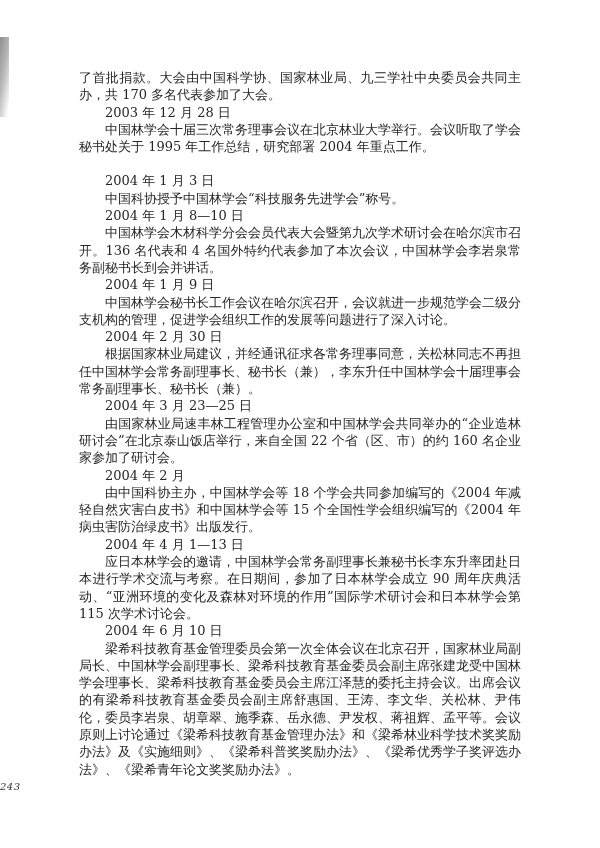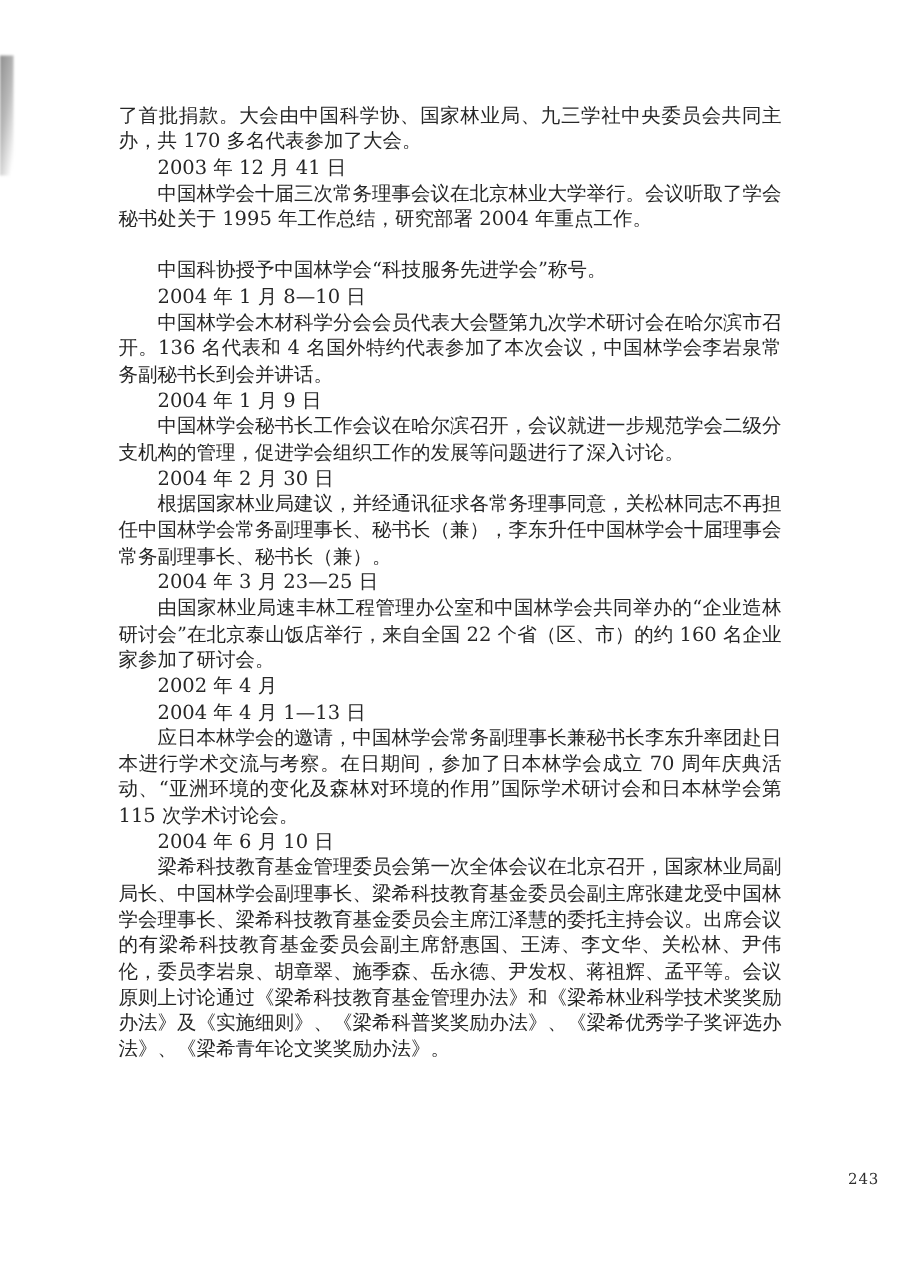--- a/index.html
+++ b/index.html
@@ -45,45 +45,48 @@
   }
   .content p.spacer {
     height: 17px;
     text-indent: 0;
   }
   .page-number {
     position: absolute;
     left: 0;
     right: 14px;
     top: 781px;
-    text-align: right;
+    text-align: left;
     font-size: 10px;
     color: #2e2e2e;
     letter-spacing: 0.5px;
+    font-style: italic;
   }
 </style>
 </head>
 <body>
 
 <div class="page">
   <div class="scan-smudge"></div>
   <div class="content" id="content">
       <p class="continuation">了首批捐款。大会由中国科学协、国家林业局、九三学社中央委员会共同主办，共 170 多名代表参加了大会。</p>
-      <p class="date">2003 年 12 月 41 日</p>
+      <p class="date">2003 年 12 月 28 日</p>
       <p class="body">中国林学会十届三次常务理事会议在北京林业大学举行。会议听取了学会秘书处关于 1995 年工作总结，研究部署 2004 年重点工作。</p>
       <p class="spacer"></p>
+      <p class="date">2004 年 1 月 3 日</p>
       <p class="body">中国科协授予中国林学会“科技服务先进学会”称号。</p>
       <p class="date">2004 年 1 月 8—10 日</p>
       <p class="body">中国林学会木材科学分会会员代表大会暨第九次学术研讨会在哈尔滨市召开。136 名代表和 4 名国外特约代表参加了本次会议，中国林学会李岩泉常务副秘书长到会并讲话。</p>
       <p class="date">2004 年 1 月 9 日</p>
       <p class="body">中国林学会秘书长工作会议在哈尔滨召开，会议就进一步规范学会二级分支机构的管理，促进学会组织工作的发展等问题进行了深入讨论。</p>
       <p class="date">2004 年 2 月 30 日</p>
       <p class="body">根据国家林业局建议，并经通讯征求各常务理事同意，关松林同志不再担任中国林学会常务副理事长、秘书长（兼），李东升任中国林学会十届理事会常务副理事长、秘书长（兼）。</p>
       <p class="date">2004 年 3 月 23—25 日</p>
       <p class="body">由国家林业局速丰林工程管理办公室和中国林学会共同举办的“企业造林研讨会”在北京泰山饭店举行，来自全国 22 个省（区、市）的约 160 名企业家参加了研讨会。</p>
-      <p class="date">2002 年 4 月</p>
+      <p class="date">2004 年 2 月</p>
+      <p class="body">由中国科协主办，中国林学会等 18 个学会共同参加编写的《2004 年减轻自然灾害白皮书》和中国林学会等 15 个全国性学会组织编写的《2004 年病虫害防治绿皮书》出版发行。</p>
       <p class="date">2004 年 4 月 1—13 日</p>
-      <p class="body">应日本林学会的邀请，中国林学会常务副理事长兼秘书长李东升率团赴日本进行学术交流与考察。在日期间，参加了日本林学会成立 70 周年庆典活动、“亚洲环境的变化及森林对环境的作用”国际学术研讨会和日本林学会第 115 次学术讨论会。</p>
+      <p class="body">应日本林学会的邀请，中国林学会常务副理事长兼秘书长李东升率团赴日本进行学术交流与考察。在日期间，参加了日本林学会成立 90 周年庆典活动、“亚洲环境的变化及森林对环境的作用”国际学术研讨会和日本林学会第 115 次学术讨论会。</p>
       <p class="date">2004 年 6 月 10 日</p>
       <p class="body">梁希科技教育基金管理委员会第一次全体会议在北京召开，国家林业局副局长、中国林学会副理事长、梁希科技教育基金委员会副主席张建龙受中国林学会理事长、梁希科技教育基金委员会主席江泽慧的委托主持会议。出席会议的有梁希科技教育基金委员会副主席舒惠国、王涛、李文华、关松林、尹伟伦，委员李岩泉、胡章翠、施季森、岳永德、尹发权、蒋祖辉、孟平等。会议原则上讨论通过《梁希科技教育基金管理办法》和《梁希林业科学技术奖奖励办法》及《实施细则》、《梁希科普奖奖励办法》、《梁希优秀学子奖评选办法》、《梁希青年论文奖奖励办法》。</p>
     </div>
   <div class="page-number">243</div>
 </div>
 
 </body></html>

